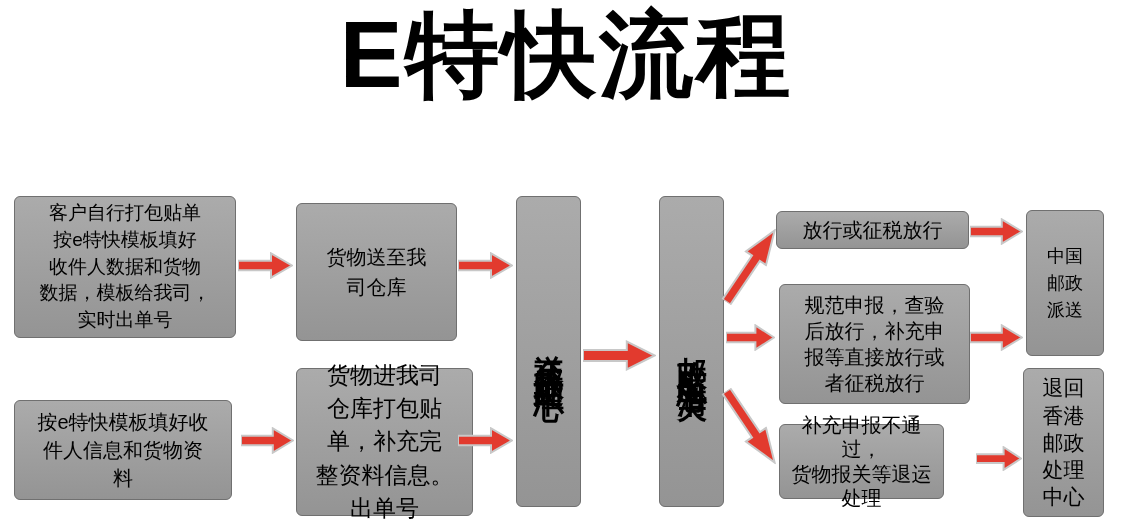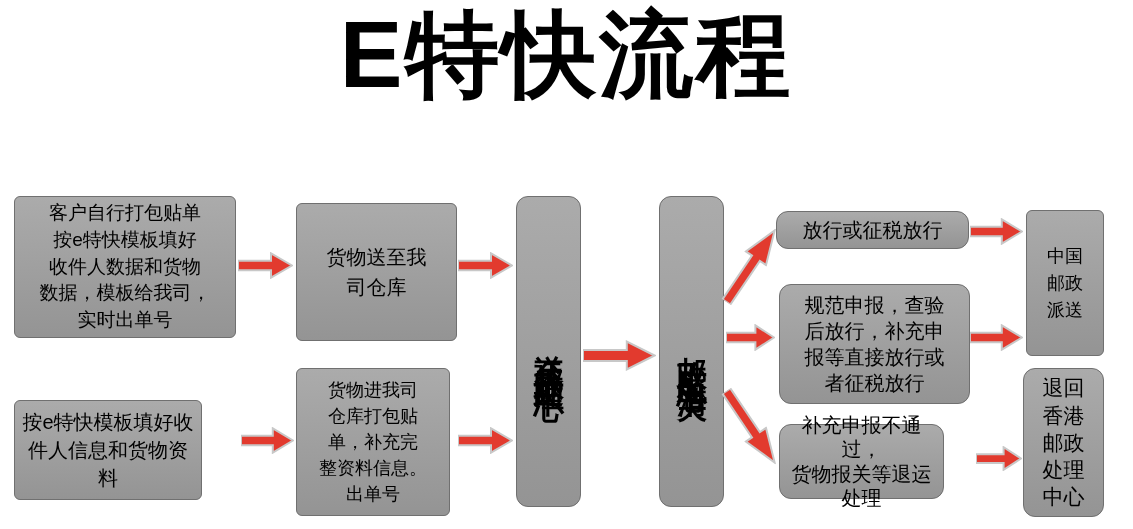--- a/index.html
+++ b/index.html
@@ -19,21 +19,21 @@
     font-size:27px;font-weight:600;color:var(--subtitle-color,#ff5a00);
   }
   .box{
     position:absolute;box-sizing:border-box;
     background:linear-gradient(180deg, #ababab, #949494);
     background-color:var(--box-fill,#9c9c9c);
     border:1.5px solid var(--box-border,#707070);
     color:var(--box-text,#000);
     display:flex;align-items:center;justify-content:center;
     text-align:center;white-space:pre-line;
-    padding:4px 6px;border-radius:12px;
+    padding:4px 6px;border-radius:6px;
   }
   .rounded{border-radius:6px;}
   .vtext{
     writing-mode:vertical-rl;text-orientation:upright;
     font-size:30px;font-weight:700;letter-spacing:5px;
   }
   .arrow{position:absolute;transform-origin:center;}
   .arrow svg{display:block;width:100%;height:100%;}
   .arrow polygon{
     fill:var(--arrow-fill,#e23a2e);
@@ -46,27 +46,27 @@
 
 <div class="stage">
 
   <div class="title">E特快流程</div>
 
   <div class="box rounded" style="left:14px;top:196px;width:222px;height:142px;font-size:19px;line-height:1.42;">客户自行打包贴单
 按e特快模板填好
 收件人数据和货物
 数据，模板给我司，
 实时出单号</div>
-  <div class="box rounded" style="left:14px;top:400px;width:188px;height:100px;font-size:20px;line-height:1.4;">按e特快模板填好收
+  <div class="box rounded" style="left:14px;top:400px;width:218px;height:100px;font-size:20px;line-height:1.4;">按e特快模板填好收
 件人信息和货物资
 料</div>
 
   <div class="box rounded" style="left:296px;top:203px;width:161px;height:138px;font-size:20px;line-height:1.5;">货物送至我
 司仓库</div>
-  <div class="box rounded" style="left:296px;top:368px;width:154px;height:148px;font-size:18px;line-height:1.45;">货物进我司
+  <div class="box rounded" style="left:296px;top:368px;width:177px;height:148px;font-size:23px;line-height:1.45;">货物进我司
 仓库打包贴
 单，补充完
 整资料信息。
 出单号</div>
 
   <div class="box vtext" style="left:516px;top:196px;width:65px;height:311px;">送至邮政处理中心</div>
   <div class="box vtext" style="left:659px;top:196px;width:65px;height:311px;">邮政广航中心清关</div>
 
   <div class="box" style="left:776px;top:211px;width:193px;height:38px;font-size:20px;">放行或征税放行</div>
   <div class="box" style="left:779px;top:284px;width:191px;height:120px;font-size:20px;line-height:1.3;">规范申报，查验

